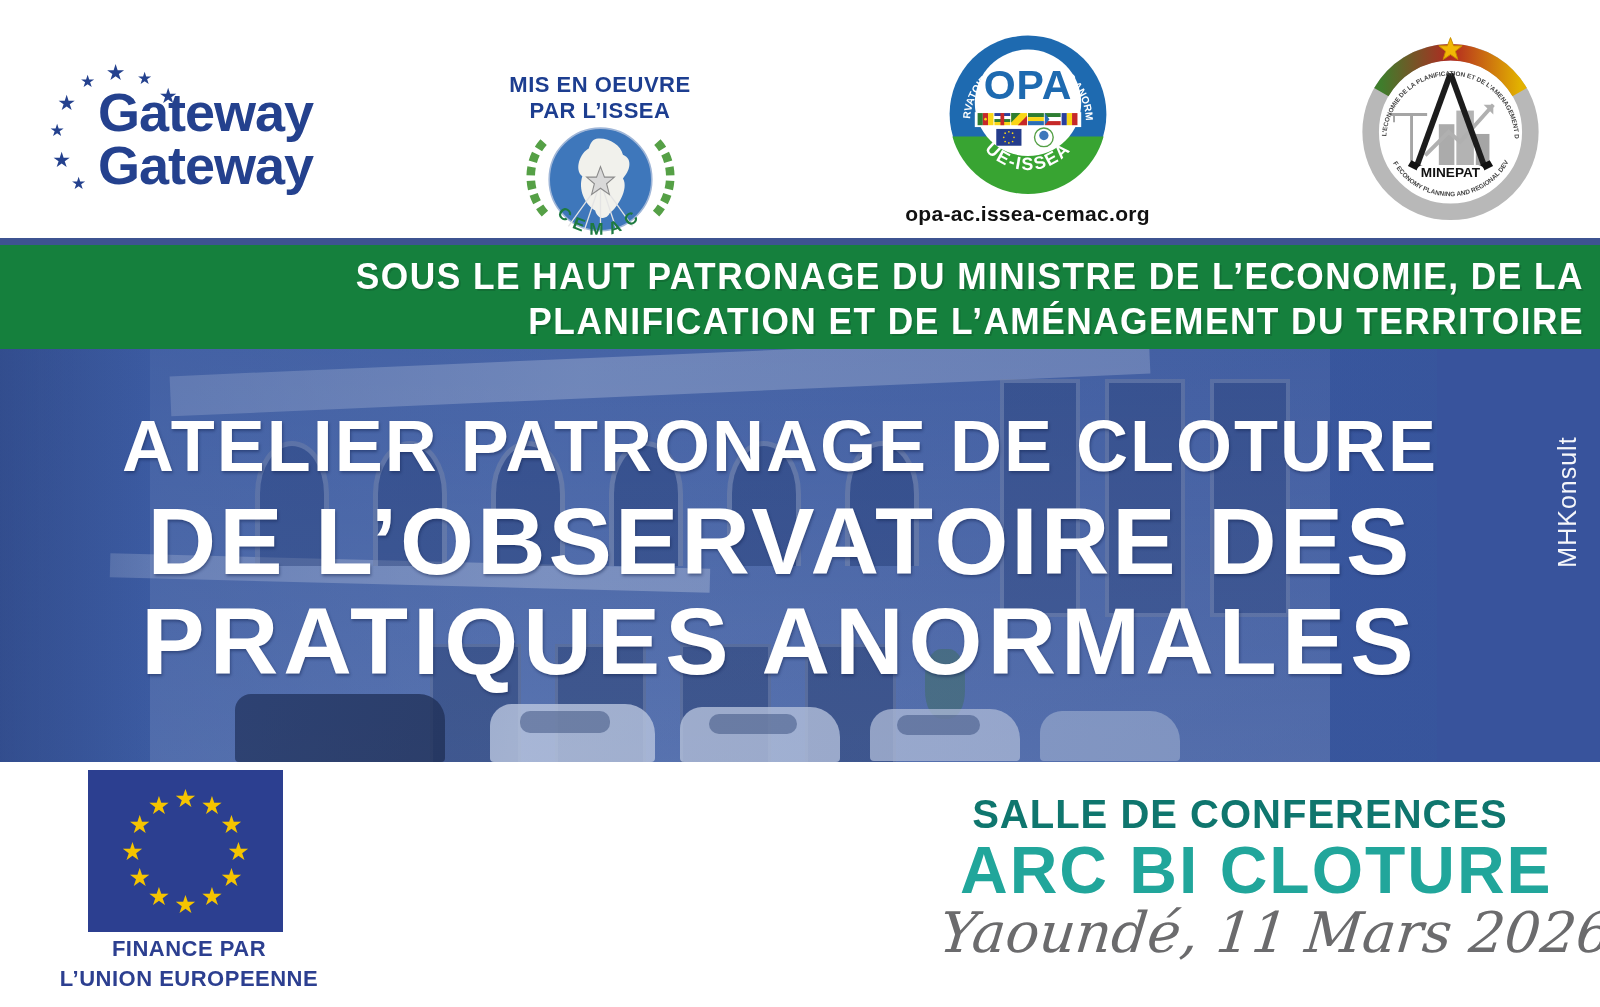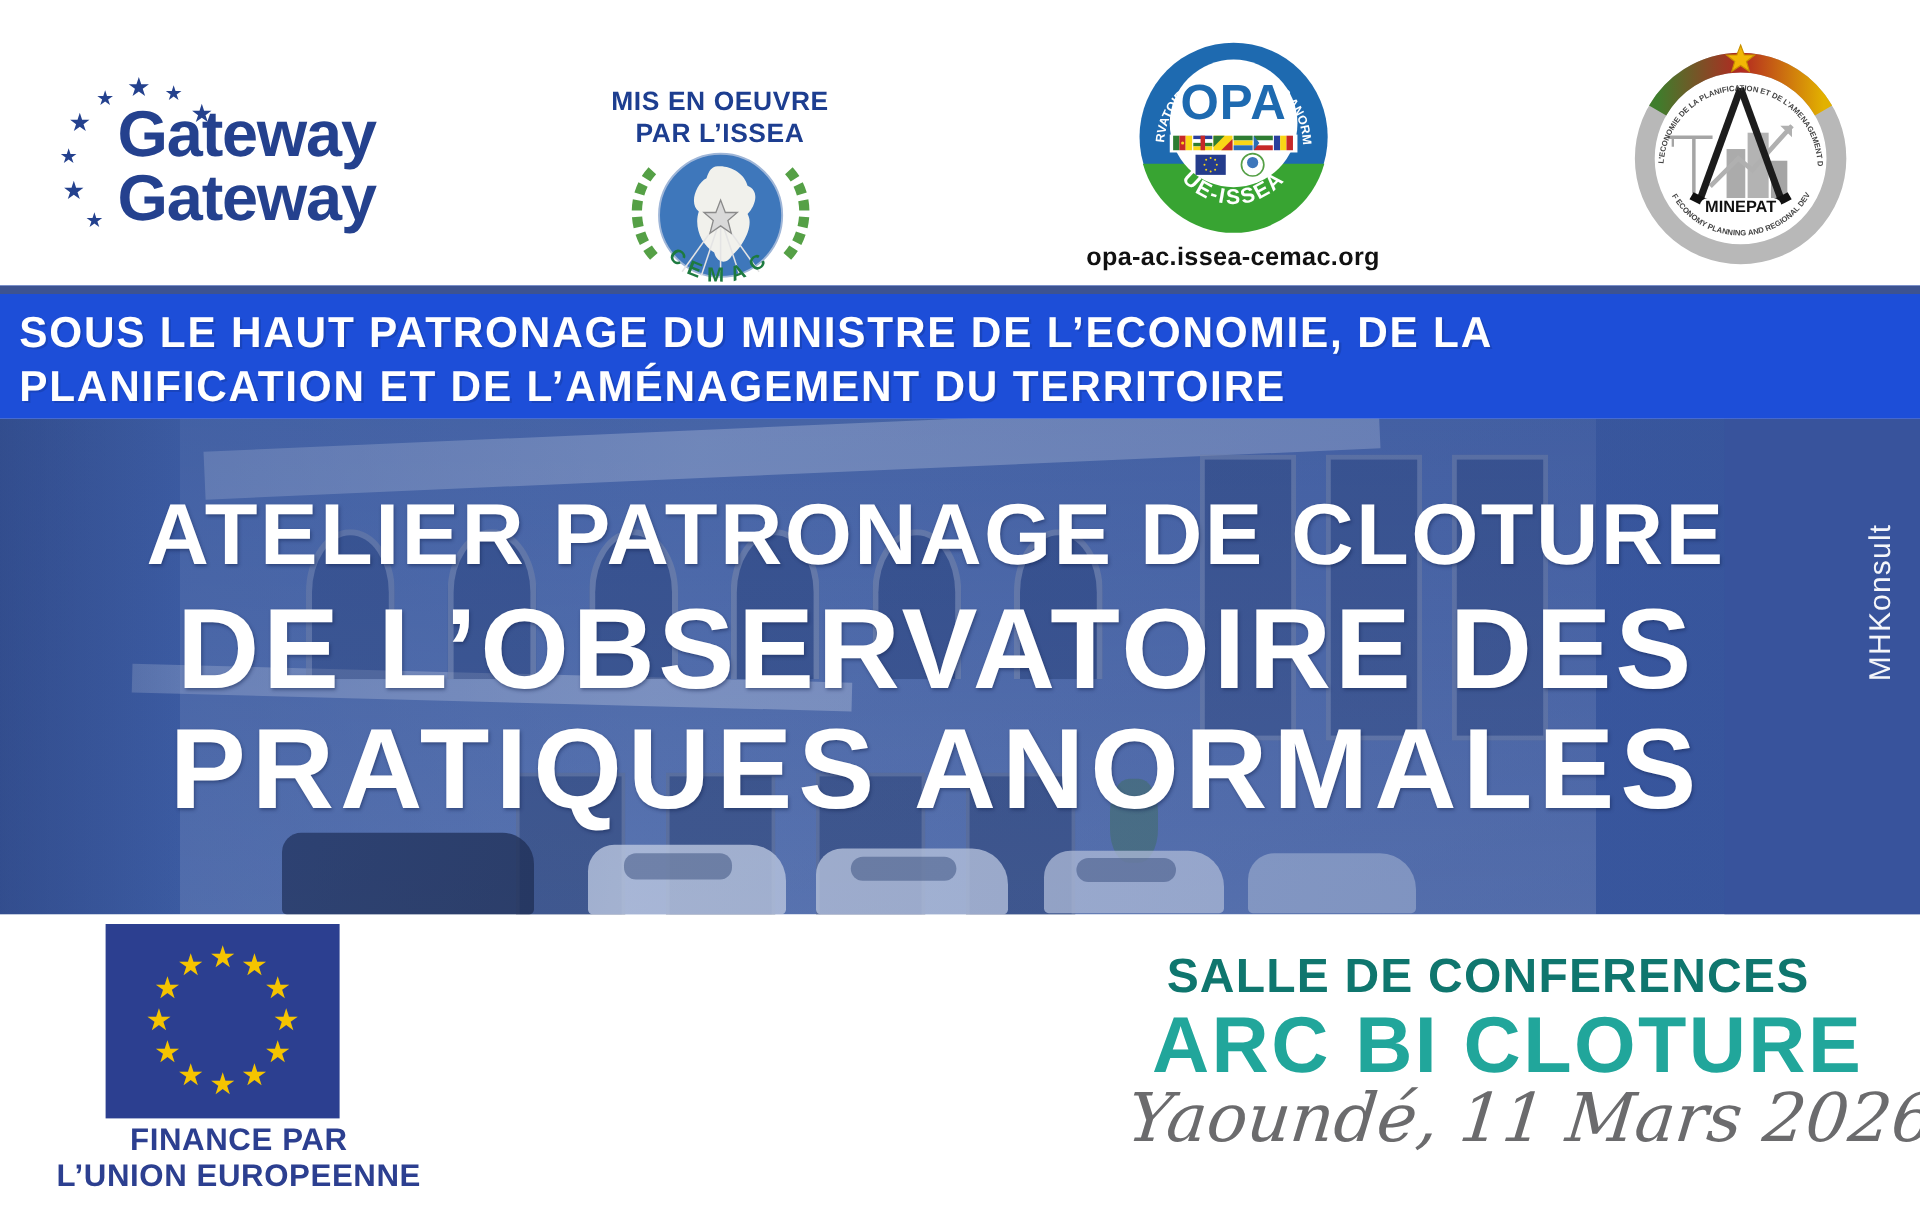--- a/index.html
+++ b/index.html
@@ -24,22 +24,22 @@
   .issea-svg{margin-top:2px;}
 
   
   .opa{position:absolute;left:905px;top:30px;width:245px;height:200px;text-align:center;}
   .opa-url{margin-top:0px;color:#111111;font-weight:bold;font-size:21px;letter-spacing:0.3px;}
 
   
   .minepat{position:absolute;left:1358px;top:36px;width:185px;height:192px;}
 
   
-  .patronage{position:absolute;left:0;top:238px;width:1600px;height:111px;background:#1d4ed8;
-             border-top:7px solid #3d5391;box-sizing:border-box;text-align:left;color:#ffffff;}
+  .patronage{position:absolute;left:0;top:238px;width:1600px;height:111px;background:#15803d;
+             border-top:7px solid #3d5391;box-sizing:border-box;text-align:right;color:#ffffff;}
   .patronage-inner{padding-top:9px;font-weight:bold;font-size:36px;line-height:45px;letter-spacing:1.5px;
              text-shadow:2px 2px 0 rgba(0,0,0,0.12);transform:scaleX(0.98);}
 
   
   .hero{position:absolute;left:0;top:349px;width:1600px;height:413px;overflow:hidden;
         background:linear-gradient(100deg,#3f5fa3 0%,#3c5ca2 35%,#3a58a0 100%);}
   .photo{position:absolute;inset:0;z-index:1;}
   .facade{position:absolute;left:150px;top:0;width:1180px;height:413px;
           background:linear-gradient(180deg,rgba(255,255,255,0.08),rgba(255,255,255,0.15) 55%,rgba(240,245,255,0.22));}
   .roof-band{position:absolute;left:170px;top:6px;width:980px;height:40px;background:rgba(255,255,255,0.30);transform:rotate(-2.5deg);}
@@ -63,22 +63,22 @@
   .title-line3{position:absolute;left:0;top:238px;width:100%;font-size:95px;letter-spacing:5px;white-space:nowrap;}
   .mhk{position:absolute;left:1486px;top:140px;width:160px;height:26px;z-index:5;
        transform:rotate(-90deg);text-align:center;color:rgba(255,255,255,0.95);
        font-size:25px;letter-spacing:1px;font-weight:normal;}
 
   
   .footer{position:absolute;left:0;top:762px;width:1600px;height:245px;background:#ffffff;}
   .eu-flag{position:absolute;left:88px;top:8px;width:195px;height:162px;background:#2c3f90;}
   .eu-star{position:absolute;left:50%;top:50%;color:#f5c400;font-size:25px;line-height:1;
            transform:translate(-50%,-50%) rotate(var(--a)) translateY(-53px) rotate(calc(-1 * var(--a)));}
-  .eu-caption{position:absolute;left:14px;top:172px;width:370px;text-align:center;color:#2c3f90;
-              font-weight:bold;font-size:26px;line-height:30px;letter-spacing:0.5px;}
+  .eu-caption{position:absolute;left:4px;top:172px;width:370px;text-align:center;color:#2c3f90;
+              font-weight:bold;font-size:22px;line-height:30px;letter-spacing:0.5px;}
   .venue{position:absolute;left:960px;top:0;width:560px;text-align:center;}
   .venue-kicker{position:absolute;left:0;top:30px;width:100%;color:#0f766e;font-weight:bold;font-size:40px;letter-spacing:1px;white-space:nowrap;}
   .venue-name{position:absolute;left:0;top:70px;width:100%;color:#21a69b;font-weight:bold;font-size:66px;letter-spacing:2px;white-space:nowrap;}
   .venue-date{position:absolute;left:-20px;top:138px;width:600px;color:#6b6b6d;
               font-family:"DejaVu Serif",serif;font-style:italic;font-size:56px;
               transform:skewX(-6deg);white-space:nowrap;}
 </style>
 </head>
 <body>
 

